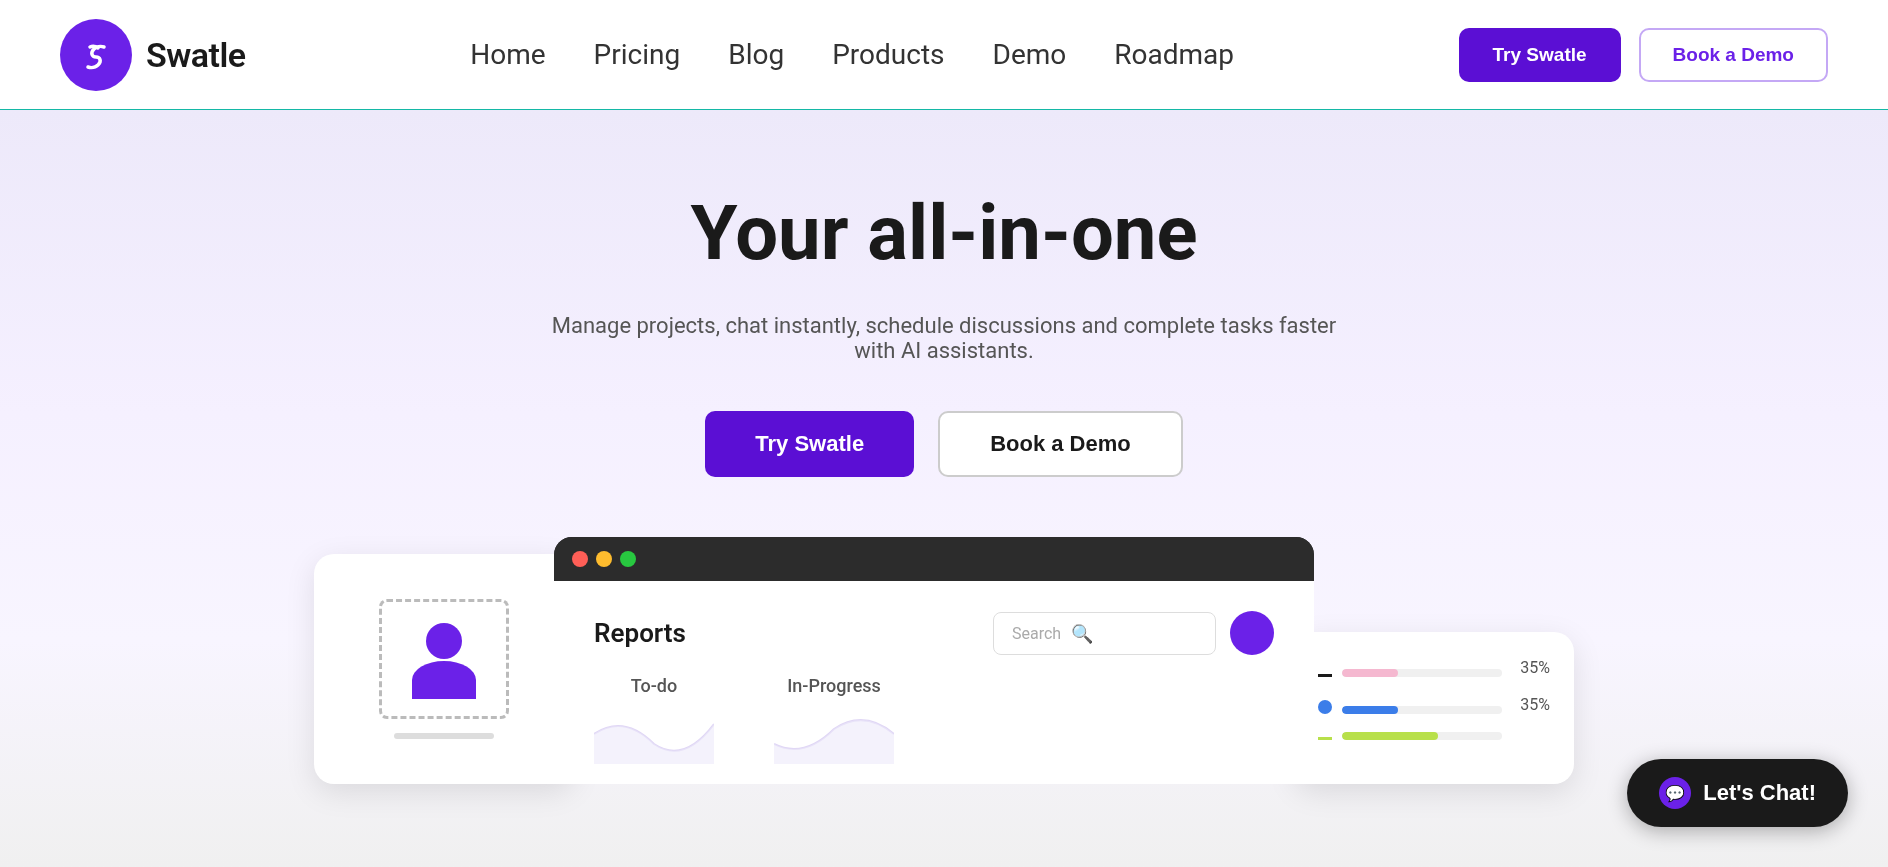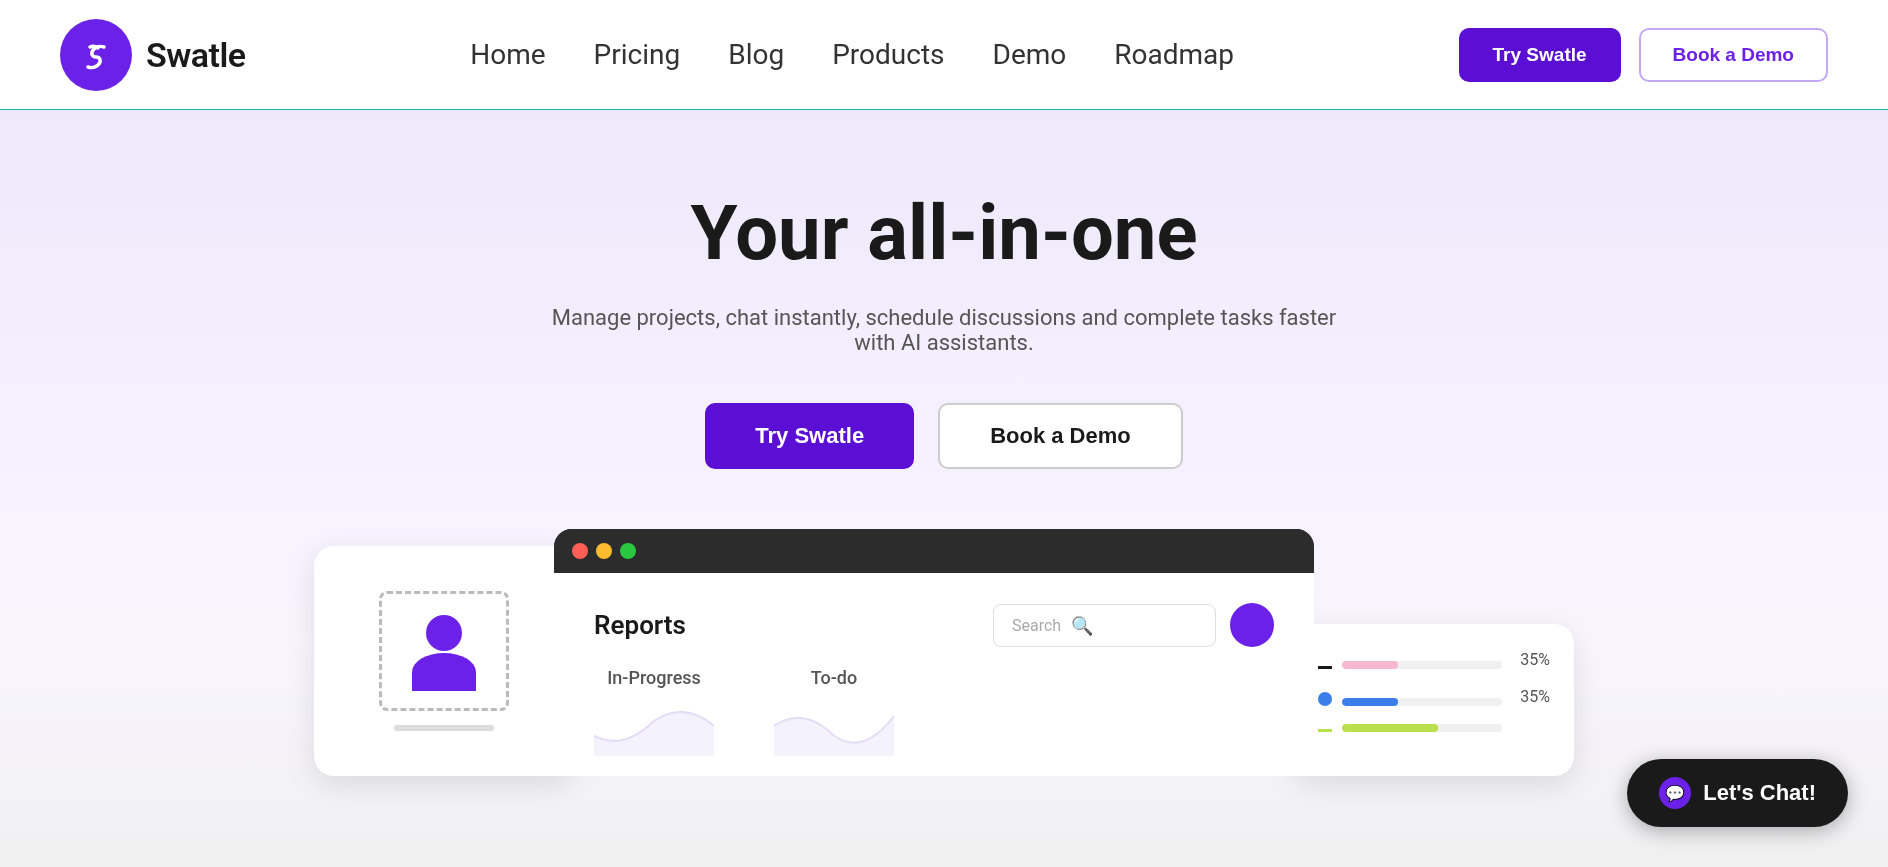--- a/index.html
+++ b/index.html
@@ -114,21 +114,21 @@
       overflow: hidden;
     }
 
     .hero-title {
       font-size: 76px;
       font-weight: 700;
       color: #1a1a1a;
       text-align: left;
       line-height: 1.15;
       max-width: 900px;
-      margin-bottom: 28px;
+      margin-bottom: 36px;
     }
 
     .hero-subtitle {
       font-size: 22px;
       color: #555;
       text-align: center;
       max-width: 800px;
       margin-bottom: 48px;
       font-weight: 400;
     }
@@ -493,31 +493,31 @@
             <div class="app-search-bar">
               <span class="app-search-text">Search</span>
               <span class="search-icon-small">🔍</span>
             </div>
             <div class="app-user-avatar"></div>
           </div>
         </div>
 
         <div class="app-stats-row">
           <div class="stat-item">
+            <span class="stat-label">To-do</span>
+            <svg class="stat-chart" viewBox="0 0 120 60">
+              <path d="M0 30 Q30 10 60 40 Q90 60 120 20" fill="none" stroke="#e0d7f5" stroke-width="2"></path>
+              <path d="M0 30 Q30 10 60 40 Q90 60 120 20 L120 60 L0 60 Z" fill="#ede9fa" opacity="0.6"></path>
+            </svg>
+          </div>
+          <div class="stat-item">
             <span class="stat-label">In-Progress</span>
             <svg class="stat-chart" viewBox="0 0 120 60">
               <path d="M0 40 Q30 55 60 25 Q90 5 120 30" fill="none" stroke="#e0d7f5" stroke-width="2"></path>
               <path d="M0 40 Q30 55 60 25 Q90 5 120 30 L120 60 L0 60 Z" fill="#ede9fa" opacity="0.6"></path>
-            </svg>
-          </div>
-          <div class="stat-item">
-            <span class="stat-label">To-do</span>
-            <svg class="stat-chart" viewBox="0 0 120 60">
-              <path d="M0 30 Q30 10 60 40 Q90 60 120 20" fill="none" stroke="#e0d7f5" stroke-width="2"></path>
-              <path d="M0 30 Q30 10 60 40 Q90 60 120 20 L120 60 L0 60 Z" fill="#ede9fa" opacity="0.6"></path>
             </svg>
           </div>
         </div>
       </div>
     </div>
 
     <div class="chart-panel">
 
       <div class="chart-row">
         <div style="width:14px; height: 3px; background: #1a1a1a; flex-shrink:0;"></div>

